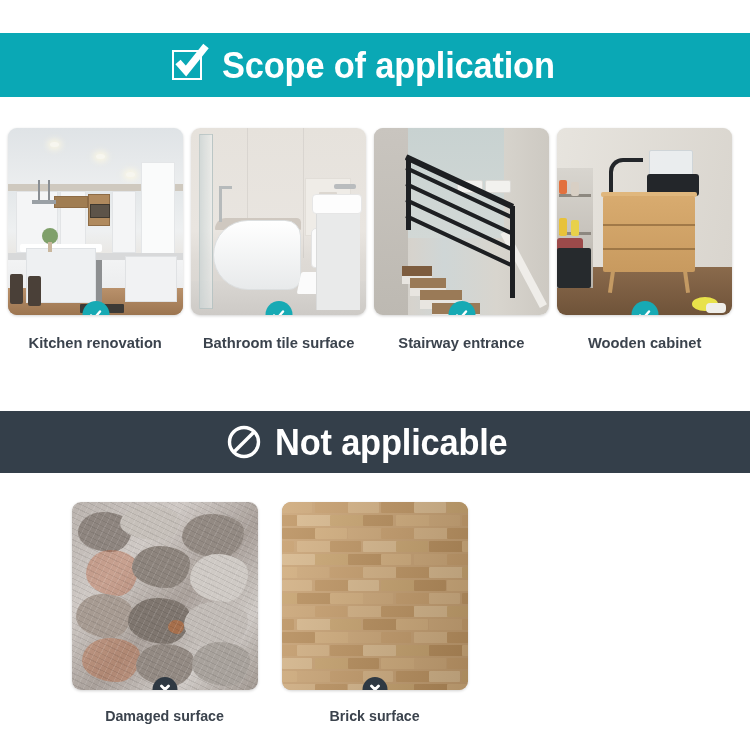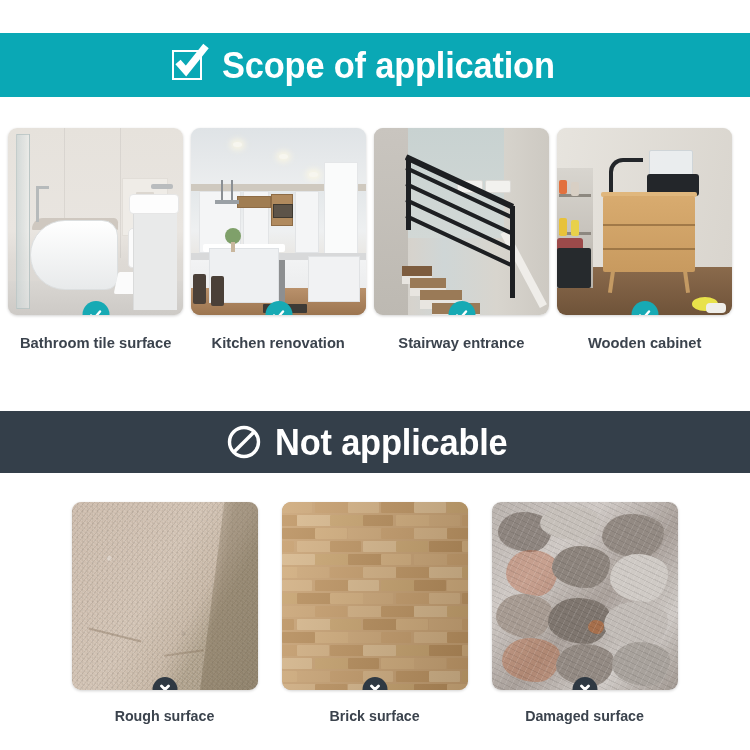--- a/index.html
+++ b/index.html
@@ -192,47 +192,20 @@
   <span class="cb-icon">
     <span class="box"></span>
     <svg class="tick" width="40" height="40" viewBox="0 0 40 40" aria-hidden="true">
       <path d="M8 21 L16 30 L36 5" fill="none" stroke="#ffffff" stroke-width="7" stroke-linecap="butt" stroke-linejoin="miter"></path>
     </svg>
   </span>
   <span class="banner-title">Scope of application</span>
 </div>
 
 <div class="row row-ok">
-
-  <div class="card">
-    <div class="photo bath">
-      <span class="layer b-wallseam" style="left:56px;"></span>
-      <span class="layer b-wallseam" style="left:112px;"></span>
-      <span class="layer b-niche"></span>
-      <span class="layer" style="left:128px;top:64px;width:18px;height:8px;background:#dcd7d0;border-radius:1px;"></span>
-      <span class="layer b-floor"></span>
-      <span class="layer b-tubrim"></span>
-      <span class="layer b-tub"></span>
-      <span class="layer b-toilet"></span>
-      <span class="layer b-roll"></span>
-      <span class="layer b-mat"></span>
-      <span class="layer b-vanity"></span>
-      <span class="layer b-basin"></span>
-      <span class="layer b-tap"></span>
-      <span class="layer b-glass"></span>
-      <span class="layer" style="left:28px;top:60px;width:3px;height:34px;background:#b6babb;"></span>
-      <span class="layer" style="left:28px;top:58px;width:13px;height:3px;background:#b6babb;"></span>
-      <div class="badge badge-ok">
-        <svg width="14" height="14" viewBox="0 0 14 14" aria-hidden="true">
-          <path d="M2.5 7.4 L5.6 10.5 L11.5 3.4" fill="none" stroke="#ffffff" stroke-width="2.4" stroke-linecap="round" stroke-linejoin="round"></path>
-        </svg>
-      </div>
-    </div>
-    <div class="caption">Bathroom tile surface</div>
-  </div>
 
   <div class="card">
     <div class="photo kitchen">
       <span class="layer k-ceiling"></span>
       <span class="layer k-light" style="left:42px;top:14px;"></span>
       <span class="layer k-light" style="left:88px;top:26px;"></span>
       <span class="layer k-light" style="left:118px;top:44px;"></span>
       <span class="layer k-beam"></span>
       <span class="layer k-tallcab"></span>
       <span class="layer k-cab" style="left:8px;width:42px;"></span>
@@ -259,20 +232,47 @@
       <div class="badge badge-ok">
         <svg width="14" height="14" viewBox="0 0 14 14" aria-hidden="true">
           <path d="M2.5 7.4 L5.6 10.5 L11.5 3.4" fill="none" stroke="#ffffff" stroke-width="2.4" stroke-linecap="round" stroke-linejoin="round"></path>
         </svg>
       </div>
     </div>
     <div class="caption">Kitchen renovation</div>
   </div>
 
   <div class="card">
+    <div class="photo bath">
+      <span class="layer b-wallseam" style="left:56px;"></span>
+      <span class="layer b-wallseam" style="left:112px;"></span>
+      <span class="layer b-niche"></span>
+      <span class="layer" style="left:128px;top:64px;width:18px;height:8px;background:#dcd7d0;border-radius:1px;"></span>
+      <span class="layer b-floor"></span>
+      <span class="layer b-tubrim"></span>
+      <span class="layer b-tub"></span>
+      <span class="layer b-toilet"></span>
+      <span class="layer b-roll"></span>
+      <span class="layer b-mat"></span>
+      <span class="layer b-vanity"></span>
+      <span class="layer b-basin"></span>
+      <span class="layer b-tap"></span>
+      <span class="layer b-glass"></span>
+      <span class="layer" style="left:28px;top:60px;width:3px;height:34px;background:#b6babb;"></span>
+      <span class="layer" style="left:28px;top:58px;width:13px;height:3px;background:#b6babb;"></span>
+      <div class="badge badge-ok">
+        <svg width="14" height="14" viewBox="0 0 14 14" aria-hidden="true">
+          <path d="M2.5 7.4 L5.6 10.5 L11.5 3.4" fill="none" stroke="#ffffff" stroke-width="2.4" stroke-linecap="round" stroke-linejoin="round"></path>
+        </svg>
+      </div>
+    </div>
+    <div class="caption">Bathroom tile surface</div>
+  </div>
+
+  <div class="card">
     <div class="photo stair">
       <span class="layer s-wallL"></span>
       <span class="layer s-accent"></span>
       <span class="layer s-switch"></span>
       <span class="layer s-switch" style="right:66px;top:52px;"></span>
       <span class="layer s-steps">
         <span class="s-step" style="left:0;top:66px;width:30px;height:10px;"></span>
         <span class="s-riser" style="left:0;top:76px;width:30px;height:8px;"></span>
         <span class="s-stepT" style="left:8px;top:78px;width:36px;height:10px;"></span>
         <span class="s-riser" style="left:8px;top:88px;width:36px;height:8px;"></span>
@@ -343,175 +343,20 @@
     <svg width="38" height="38" viewBox="0 0 38 38" aria-hidden="true">
       <circle cx="19" cy="19" r="14.5" fill="none" stroke="#ffffff" stroke-width="3.4"></circle>
       <line x1="9.2" y1="28.8" x2="28.8" y2="9.2" stroke="#ffffff" stroke-width="3.4"></line>
     </svg>
   </span>
   <span class="banner-title">Not applicable</span>
 </div>
 
 <div class="row row-no">
 
-  <div class="card">
-    <div class="photo rough">
-      <span class="layer rough-grain"></span>
-      <span class="layer rough-shadow"></span>
-      <span class="layer" style="left:16px;top:132px;width:54px;height:2px;background:rgba(120,100,76,.35);transform:rotate(14deg);"></span>
-      <span class="layer" style="left:92px;top:150px;width:40px;height:2px;background:rgba(120,100,76,.3);transform:rotate(-8deg);"></span>
-      <div class="badge badge-no">
-        <svg width="13" height="13" viewBox="0 0 13 13" aria-hidden="true">
-          <path d="M3 3 L10 10 M10 3 L3 10" stroke="#ffffff" stroke-width="2.8" stroke-linecap="round"></path>
-        </svg>
-      </div>
-    </div>
-    <div class="caption">Rough surface</div>
-  </div>
-
-  <div class="card">
-    <div class="photo brick">
-      <span class="layer brick-rows" id="brickRows">
-          <span class="brick-row" style="top:0px;">
-            <span class="brick-unit" style="left:20px;width:30px;background:#cda777;"></span>
-            <span class="brick-unit" style="left:53px;width:35px;background:#c79e6c;"></span>
-            <span class="brick-unit" style="left:86px;width:31px;background:#d4b183;"></span>
-            <span class="brick-unit" style="left:119px;width:36px;background:#bf9562;"></span>
-            <span class="brick-unit" style="left:152px;width:32px;background:#d8b88c;"></span>
-            <span class="brick-unit" style="left:185px;width:37px;background:#c9a46f;"></span>
-          </span>
-          <span class="brick-row" style="top:13px;">
-            <span class="brick-unit" style="left:2px;width:33px;background:#bf9562;"></span>
-            <span class="brick-unit" style="left:35px;width:38px;background:#d8b88c;"></span>
-            <span class="brick-unit" style="left:68px;width:34px;background:#c9a46f;"></span>
-            <span class="brick-unit" style="left:101px;width:30px;background:#b98f5c;"></span>
-            <span class="brick-unit" style="left:134px;width:35px;background:#d2ad7c;"></span>
-            <span class="brick-unit" style="left:167px;width:31px;background:#cda777;"></span>
-            <span class="brick-unit" style="left:200px;width:36px;background:#c79e6c;"></span>
-          </span>
-          <span class="brick-row" style="top:26px;">
-            <span class="brick-unit" style="left:20px;width:36px;background:#b98f5c;"></span>
-            <span class="brick-unit" style="left:53px;width:32px;background:#d2ad7c;"></span>
-            <span class="brick-unit" style="left:86px;width:37px;background:#cda777;"></span>
-            <span class="brick-unit" style="left:119px;width:33px;background:#c79e6c;"></span>
-            <span class="brick-unit" style="left:152px;width:38px;background:#d4b183;"></span>
-            <span class="brick-unit" style="left:185px;width:34px;background:#bf9562;"></span>
-          </span>
-          <span class="brick-row" style="top:39px;">
-            <span class="brick-unit" style="left:2px;width:30px;background:#c79e6c;"></span>
-            <span class="brick-unit" style="left:35px;width:35px;background:#d4b183;"></span>
-            <span class="brick-unit" style="left:68px;width:31px;background:#bf9562;"></span>
-            <span class="brick-unit" style="left:101px;width:36px;background:#d8b88c;"></span>
-            <span class="brick-unit" style="left:134px;width:32px;background:#c9a46f;"></span>
-            <span class="brick-unit" style="left:167px;width:37px;background:#b98f5c;"></span>
-            <span class="brick-unit" style="left:200px;width:33px;background:#d2ad7c;"></span>
-          </span>
-          <span class="brick-row" style="top:52px;">
-            <span class="brick-unit" style="left:20px;width:33px;background:#d8b88c;"></span>
-            <span class="brick-unit" style="left:53px;width:38px;background:#c9a46f;"></span>
-            <span class="brick-unit" style="left:86px;width:34px;background:#b98f5c;"></span>
-            <span class="brick-unit" style="left:119px;width:30px;background:#d2ad7c;"></span>
-            <span class="brick-unit" style="left:152px;width:35px;background:#cda777;"></span>
-            <span class="brick-unit" style="left:185px;width:31px;background:#c79e6c;"></span>
-          </span>
-          <span class="brick-row" style="top:65px;">
-            <span class="brick-unit" style="left:2px;width:36px;background:#d2ad7c;"></span>
-            <span class="brick-unit" style="left:35px;width:32px;background:#cda777;"></span>
-            <span class="brick-unit" style="left:68px;width:37px;background:#c79e6c;"></span>
-            <span class="brick-unit" style="left:101px;width:33px;background:#d4b183;"></span>
-            <span class="brick-unit" style="left:134px;width:38px;background:#bf9562;"></span>
-            <span class="brick-unit" style="left:167px;width:34px;background:#d8b88c;"></span>
-            <span class="brick-unit" style="left:200px;width:30px;background:#c9a46f;"></span>
-          </span>
-          <span class="brick-row" style="top:78px;">
-            <span class="brick-unit" style="left:20px;width:30px;background:#d4b183;"></span>
-            <span class="brick-unit" style="left:53px;width:35px;background:#bf9562;"></span>
-            <span class="brick-unit" style="left:86px;width:31px;background:#d8b88c;"></span>
-            <span class="brick-unit" style="left:119px;width:36px;background:#c9a46f;"></span>
-            <span class="brick-unit" style="left:152px;width:32px;background:#b98f5c;"></span>
-            <span class="brick-unit" style="left:185px;width:37px;background:#d2ad7c;"></span>
-          </span>
-          <span class="brick-row" style="top:91px;">
-            <span class="brick-unit" style="left:2px;width:33px;background:#c9a46f;"></span>
-            <span class="brick-unit" style="left:35px;width:38px;background:#b98f5c;"></span>
-            <span class="brick-unit" style="left:68px;width:34px;background:#d2ad7c;"></span>
-            <span class="brick-unit" style="left:101px;width:30px;background:#cda777;"></span>
-            <span class="brick-unit" style="left:134px;width:35px;background:#c79e6c;"></span>
-            <span class="brick-unit" style="left:167px;width:31px;background:#d4b183;"></span>
-            <span class="brick-unit" style="left:200px;width:36px;background:#bf9562;"></span>
-          </span>
-          <span class="brick-row" style="top:104px;">
-            <span class="brick-unit" style="left:20px;width:36px;background:#cda777;"></span>
-            <span class="brick-unit" style="left:53px;width:32px;background:#c79e6c;"></span>
-            <span class="brick-unit" style="left:86px;width:37px;background:#d4b183;"></span>
-            <span class="brick-unit" style="left:119px;width:33px;background:#bf9562;"></span>
-            <span class="brick-unit" style="left:152px;width:38px;background:#d8b88c;"></span>
-            <span class="brick-unit" style="left:185px;width:34px;background:#c9a46f;"></span>
-          </span>
-          <span class="brick-row" style="top:117px;">
-            <span class="brick-unit" style="left:2px;width:30px;background:#bf9562;"></span>
-            <span class="brick-unit" style="left:35px;width:35px;background:#d8b88c;"></span>
-            <span class="brick-unit" style="left:68px;width:31px;background:#c9a46f;"></span>
-            <span class="brick-unit" style="left:101px;width:36px;background:#b98f5c;"></span>
-            <span class="brick-unit" style="left:134px;width:32px;background:#d2ad7c;"></span>
-            <span class="brick-unit" style="left:167px;width:37px;background:#cda777;"></span>
-            <span class="brick-unit" style="left:200px;width:33px;background:#c79e6c;"></span>
-          </span>
-          <span class="brick-row" style="top:130px;">
-            <span class="brick-unit" style="left:20px;width:33px;background:#b98f5c;"></span>
-            <span class="brick-unit" style="left:53px;width:38px;background:#d2ad7c;"></span>
-            <span class="brick-unit" style="left:86px;width:34px;background:#cda777;"></span>
-            <span class="brick-unit" style="left:119px;width:30px;background:#c79e6c;"></span>
-            <span class="brick-unit" style="left:152px;width:35px;background:#d4b183;"></span>
-            <span class="brick-unit" style="left:185px;width:31px;background:#bf9562;"></span>
-          </span>
-          <span class="brick-row" style="top:143px;">
-            <span class="brick-unit" style="left:2px;width:36px;background:#c79e6c;"></span>
-            <span class="brick-unit" style="left:35px;width:32px;background:#d4b183;"></span>
-            <span class="brick-unit" style="left:68px;width:37px;background:#bf9562;"></span>
-            <span class="brick-unit" style="left:101px;width:33px;background:#d8b88c;"></span>
-            <span class="brick-unit" style="left:134px;width:38px;background:#c9a46f;"></span>
-            <span class="brick-unit" style="left:167px;width:34px;background:#b98f5c;"></span>
-            <span class="brick-unit" style="left:200px;width:30px;background:#d2ad7c;"></span>
-          </span>
-          <span class="brick-row" style="top:156px;">
-            <span class="brick-unit" style="left:20px;width:30px;background:#d8b88c;"></span>
-            <span class="brick-unit" style="left:53px;width:35px;background:#c9a46f;"></span>
-            <span class="brick-unit" style="left:86px;width:31px;background:#b98f5c;"></span>
-            <span class="brick-unit" style="left:119px;width:36px;background:#d2ad7c;"></span>
-            <span class="brick-unit" style="left:152px;width:32px;background:#cda777;"></span>
-            <span class="brick-unit" style="left:185px;width:37px;background:#c79e6c;"></span>
-          </span>
-          <span class="brick-row" style="top:169px;">
-            <span class="brick-unit" style="left:2px;width:33px;background:#d2ad7c;"></span>
-            <span class="brick-unit" style="left:35px;width:38px;background:#cda777;"></span>
-            <span class="brick-unit" style="left:68px;width:34px;background:#c79e6c;"></span>
-            <span class="brick-unit" style="left:101px;width:30px;background:#d4b183;"></span>
-            <span class="brick-unit" style="left:134px;width:35px;background:#bf9562;"></span>
-            <span class="brick-unit" style="left:167px;width:31px;background:#d8b88c;"></span>
-            <span class="brick-unit" style="left:200px;width:36px;background:#c9a46f;"></span>
-          </span>
-          <span class="brick-row" style="top:182px;">
-            <span class="brick-unit" style="left:20px;width:36px;background:#d4b183;"></span>
-            <span class="brick-unit" style="left:53px;width:32px;background:#bf9562;"></span>
-            <span class="brick-unit" style="left:86px;width:37px;background:#d8b88c;"></span>
-            <span class="brick-unit" style="left:119px;width:33px;background:#c9a46f;"></span>
-            <span class="brick-unit" style="left:152px;width:38px;background:#b98f5c;"></span>
-            <span class="brick-unit" style="left:185px;width:34px;background:#d2ad7c;"></span>
-          </span>
-        </span>
-      <span class="layer brick-shade"></span>
-      <div class="badge badge-no">
-        <svg width="13" height="13" viewBox="0 0 13 13" aria-hidden="true">
-          <path d="M3 3 L10 10 M10 3 L3 10" stroke="#ffffff" stroke-width="2.8" stroke-linecap="round"></path>
-        </svg>
-      </div>
-    </div>
-    <div class="caption">Brick surface</div>
-  </div>
 
   <div class="card">
     <div class="photo damaged">
       <span class="dmg-blob" style="left:6px;top:10px;width:54px;height:40px;background:#8e857f;"></span>
       <span class="dmg-blob" style="left:48px;top:4px;width:60px;height:34px;background:#c6c0ba;"></span>
       <span class="dmg-blob" style="left:110px;top:12px;width:62px;height:44px;background:#938a83;"></span>
       <span class="dmg-blob" style="left:14px;top:48px;width:52px;height:46px;background:#b9552f;opacity:.35;"></span>
       <span class="dmg-blob" style="left:60px;top:44px;width:58px;height:42px;background:#8d847d;"></span>
       <span class="dmg-blob" style="left:118px;top:52px;width:58px;height:48px;background:#cfcac5;"></span>
       <span class="dmg-blob" style="left:4px;top:92px;width:56px;height:44px;background:#a79b92;"></span>
@@ -523,13 +368,154 @@
       <span class="dmg-blob" style="left:96px;top:118px;width:16px;height:14px;background:#c06a36;opacity:.6;"></span>
       <span class="layer dmg-grain"></span>
       <div class="badge badge-no">
         <svg width="13" height="13" viewBox="0 0 13 13" aria-hidden="true">
           <path d="M3 3 L10 10 M10 3 L3 10" stroke="#ffffff" stroke-width="2.8" stroke-linecap="round"></path>
         </svg>
       </div>
     </div>
     <div class="caption">Damaged surface</div>
   </div>
+
+  <div class="card">
+    <div class="photo brick">
+      <span class="layer brick-rows" id="brickRows">
+          <span class="brick-row" style="top:0px;">
+            <span class="brick-unit" style="left:20px;width:30px;background:#cda777;"></span>
+            <span class="brick-unit" style="left:53px;width:35px;background:#c79e6c;"></span>
+            <span class="brick-unit" style="left:86px;width:31px;background:#d4b183;"></span>
+            <span class="brick-unit" style="left:119px;width:36px;background:#bf9562;"></span>
+            <span class="brick-unit" style="left:152px;width:32px;background:#d8b88c;"></span>
+            <span class="brick-unit" style="left:185px;width:37px;background:#c9a46f;"></span>
+          </span>
+          <span class="brick-row" style="top:13px;">
+            <span class="brick-unit" style="left:2px;width:33px;background:#bf9562;"></span>
+            <span class="brick-unit" style="left:35px;width:38px;background:#d8b88c;"></span>
+            <span class="brick-unit" style="left:68px;width:34px;background:#c9a46f;"></span>
+            <span class="brick-unit" style="left:101px;width:30px;background:#b98f5c;"></span>
+            <span class="brick-unit" style="left:134px;width:35px;background:#d2ad7c;"></span>
+            <span class="brick-unit" style="left:167px;width:31px;background:#cda777;"></span>
+            <span class="brick-unit" style="left:200px;width:36px;background:#c79e6c;"></span>
+          </span>
+          <span class="brick-row" style="top:26px;">
+            <span class="brick-unit" style="left:20px;width:36px;background:#b98f5c;"></span>
+            <span class="brick-unit" style="left:53px;width:32px;background:#d2ad7c;"></span>
+            <span class="brick-unit" style="left:86px;width:37px;background:#cda777;"></span>
+            <span class="brick-unit" style="left:119px;width:33px;background:#c79e6c;"></span>
+            <span class="brick-unit" style="left:152px;width:38px;background:#d4b183;"></span>
+            <span class="brick-unit" style="left:185px;width:34px;background:#bf9562;"></span>
+          </span>
+          <span class="brick-row" style="top:39px;">
+            <span class="brick-unit" style="left:2px;width:30px;background:#c79e6c;"></span>
+            <span class="brick-unit" style="left:35px;width:35px;background:#d4b183;"></span>
+            <span class="brick-unit" style="left:68px;width:31px;background:#bf9562;"></span>
+            <span class="brick-unit" style="left:101px;width:36px;background:#d8b88c;"></span>
+            <span class="brick-unit" style="left:134px;width:32px;background:#c9a46f;"></span>
+            <span class="brick-unit" style="left:167px;width:37px;background:#b98f5c;"></span>
+            <span class="brick-unit" style="left:200px;width:33px;background:#d2ad7c;"></span>
+          </span>
+          <span class="brick-row" style="top:52px;">
+            <span class="brick-unit" style="left:20px;width:33px;background:#d8b88c;"></span>
+            <span class="brick-unit" style="left:53px;width:38px;background:#c9a46f;"></span>
+            <span class="brick-unit" style="left:86px;width:34px;background:#b98f5c;"></span>
+            <span class="brick-unit" style="left:119px;width:30px;background:#d2ad7c;"></span>
+            <span class="brick-unit" style="left:152px;width:35px;background:#cda777;"></span>
+            <span class="brick-unit" style="left:185px;width:31px;background:#c79e6c;"></span>
+          </span>
+          <span class="brick-row" style="top:65px;">
+            <span class="brick-unit" style="left:2px;width:36px;background:#d2ad7c;"></span>
+            <span class="brick-unit" style="left:35px;width:32px;background:#cda777;"></span>
+            <span class="brick-unit" style="left:68px;width:37px;background:#c79e6c;"></span>
+            <span class="brick-unit" style="left:101px;width:33px;background:#d4b183;"></span>
+            <span class="brick-unit" style="left:134px;width:38px;background:#bf9562;"></span>
+            <span class="brick-unit" style="left:167px;width:34px;background:#d8b88c;"></span>
+            <span class="brick-unit" style="left:200px;width:30px;background:#c9a46f;"></span>
+          </span>
+          <span class="brick-row" style="top:78px;">
+            <span class="brick-unit" style="left:20px;width:30px;background:#d4b183;"></span>
+            <span class="brick-unit" style="left:53px;width:35px;background:#bf9562;"></span>
+            <span class="brick-unit" style="left:86px;width:31px;background:#d8b88c;"></span>
+            <span class="brick-unit" style="left:119px;width:36px;background:#c9a46f;"></span>
+            <span class="brick-unit" style="left:152px;width:32px;background:#b98f5c;"></span>
+            <span class="brick-unit" style="left:185px;width:37px;background:#d2ad7c;"></span>
+          </span>
+          <span class="brick-row" style="top:91px;">
+            <span class="brick-unit" style="left:2px;width:33px;background:#c9a46f;"></span>
+            <span class="brick-unit" style="left:35px;width:38px;background:#b98f5c;"></span>
+            <span class="brick-unit" style="left:68px;width:34px;background:#d2ad7c;"></span>
+            <span class="brick-unit" style="left:101px;width:30px;background:#cda777;"></span>
+            <span class="brick-unit" style="left:134px;width:35px;background:#c79e6c;"></span>
+            <span class="brick-unit" style="left:167px;width:31px;background:#d4b183;"></span>
+            <span class="brick-unit" style="left:200px;width:36px;background:#bf9562;"></span>
+          </span>
+          <span class="brick-row" style="top:104px;">
+            <span class="brick-unit" style="left:20px;width:36px;background:#cda777;"></span>
+            <span class="brick-unit" style="left:53px;width:32px;background:#c79e6c;"></span>
+            <span class="brick-unit" style="left:86px;width:37px;background:#d4b183;"></span>
+            <span class="brick-unit" style="left:119px;width:33px;background:#bf9562;"></span>
+            <span class="brick-unit" style="left:152px;width:38px;background:#d8b88c;"></span>
+            <span class="brick-unit" style="left:185px;width:34px;background:#c9a46f;"></span>
+          </span>
+          <span class="brick-row" style="top:117px;">
+            <span class="brick-unit" style="left:2px;width:30px;background:#bf9562;"></span>
+            <span class="brick-unit" style="left:35px;width:35px;background:#d8b88c;"></span>
+            <span class="brick-unit" style="left:68px;width:31px;background:#c9a46f;"></span>
+            <span class="brick-unit" style="left:101px;width:36px;background:#b98f5c;"></span>
+            <span class="brick-unit" style="left:134px;width:32px;background:#d2ad7c;"></span>
+            <span class="brick-unit" style="left:167px;width:37px;background:#cda777;"></span>
+            <span class="brick-unit" style="left:200px;width:33px;background:#c79e6c;"></span>
+          </span>
+          <span class="brick-row" style="top:130px;">
+            <span class="brick-unit" style="left:20px;width:33px;background:#b98f5c;"></span>
+            <span class="brick-unit" style="left:53px;width:38px;background:#d2ad7c;"></span>
+            <span class="brick-unit" style="left:86px;width:34px;background:#cda777;"></span>
+            <span class="brick-unit" style="left:119px;width:30px;background:#c79e6c;"></span>
+            <span class="brick-unit" style="left:152px;width:35px;background:#d4b183;"></span>
+            <span class="brick-unit" style="left:185px;width:31px;background:#bf9562;"></span>
+          </span>
+          <span class="brick-row" style="top:143px;">
+            <span class="brick-unit" style="left:2px;width:36px;background:#c79e6c;"></span>
+            <span class="brick-unit" style="left:35px;width:32px;background:#d4b183;"></span>
+            <span class="brick-unit" style="left:68px;width:37px;background:#bf9562;"></span>
+            <span class="brick-unit" style="left:101px;width:33px;background:#d8b88c;"></span>
+            <span class="brick-unit" style="left:134px;width:38px;background:#c9a46f;"></span>
+            <span class="brick-unit" style="left:167px;width:34px;background:#b98f5c;"></span>
+            <span class="brick-unit" style="left:200px;width:30px;background:#d2ad7c;"></span>
+          </span>
+          <span class="brick-row" style="top:156px;">
+            <span class="brick-unit" style="left:20px;width:30px;background:#d8b88c;"></span>
+            <span class="brick-unit" style="left:53px;width:35px;background:#c9a46f;"></span>
+            <span class="brick-unit" style="left:86px;width:31px;background:#b98f5c;"></span>
+            <span class="brick-unit" style="left:119px;width:36px;background:#d2ad7c;"></span>
+            <span class="brick-unit" style="left:152px;width:32px;background:#cda777;"></span>
+            <span class="brick-unit" style="left:185px;width:37px;background:#c79e6c;"></span>
+          </span>
+          <span class="brick-row" style="top:169px;">
+            <span class="brick-unit" style="left:2px;width:33px;background:#d2ad7c;"></span>
+            <span class="brick-unit" style="left:35px;width:38px;background:#cda777;"></span>
+            <span class="brick-unit" style="left:68px;width:34px;background:#c79e6c;"></span>
+            <span class="brick-unit" style="left:101px;width:30px;background:#d4b183;"></span>
+            <span class="brick-unit" style="left:134px;width:35px;background:#bf9562;"></span>
+            <span class="brick-unit" style="left:167px;width:31px;background:#d8b88c;"></span>
+            <span class="brick-unit" style="left:200px;width:36px;background:#c9a46f;"></span>
+          </span>
+          <span class="brick-row" style="top:182px;">
+            <span class="brick-unit" style="left:20px;width:36px;background:#d4b183;"></span>
+            <span class="brick-unit" style="left:53px;width:32px;background:#bf9562;"></span>
+            <span class="brick-unit" style="left:86px;width:37px;background:#d8b88c;"></span>
+            <span class="brick-unit" style="left:119px;width:33px;background:#c9a46f;"></span>
+            <span class="brick-unit" style="left:152px;width:38px;background:#b98f5c;"></span>
+            <span class="brick-unit" style="left:185px;width:34px;background:#d2ad7c;"></span>
+          </span>
+        </span>
+      <span class="layer brick-shade"></span>
+      <div class="badge badge-no">
+        <svg width="13" height="13" viewBox="0 0 13 13" aria-hidden="true">
+          <path d="M3 3 L10 10 M10 3 L3 10" stroke="#ffffff" stroke-width="2.8" stroke-linecap="round"></path>
+        </svg>
+      </div>
+    </div>
+    <div class="caption">Brick surface</div>
+  </div>
 </div>
 
 </body></html>

